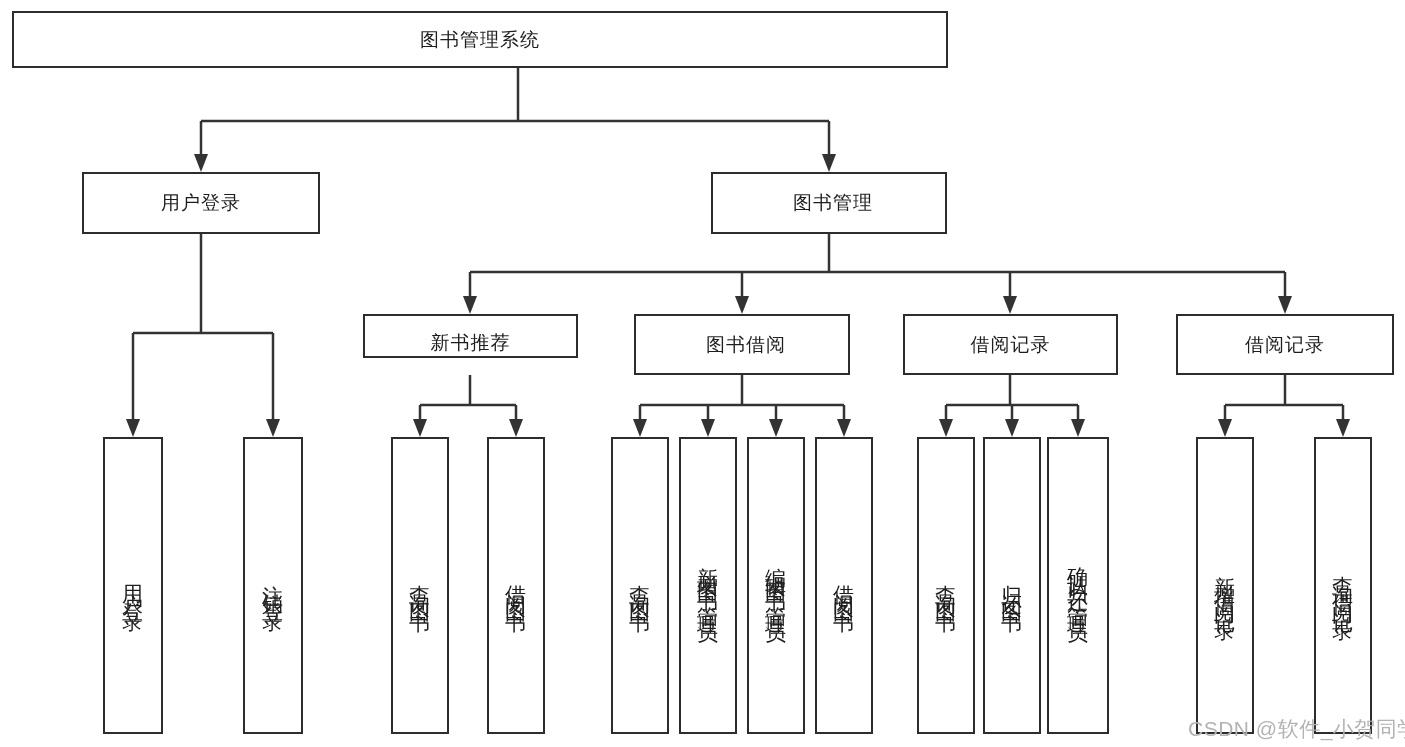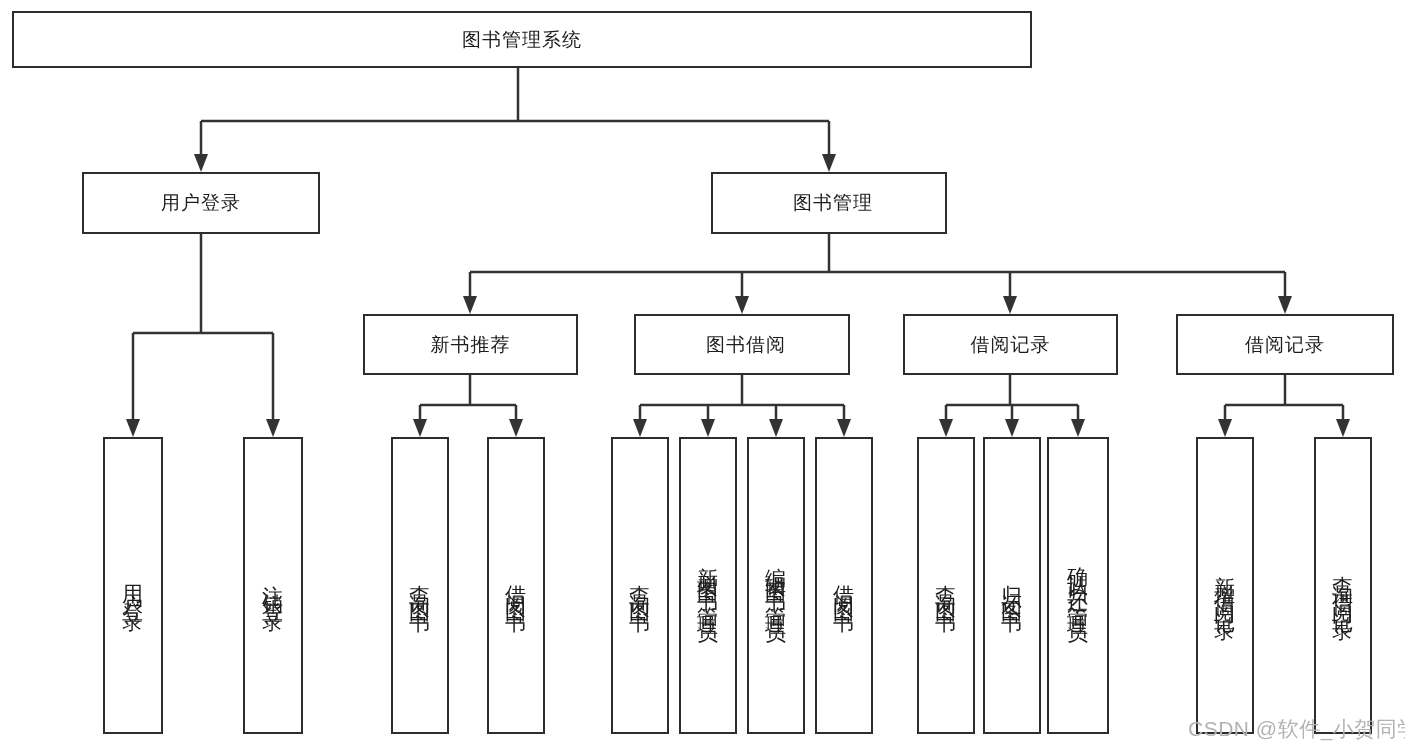--- a/index.html
+++ b/index.html
@@ -136,32 +136,32 @@
     <polygon points="1071,419 1085,419 1078,437"></polygon>
 
     <path d="M1285,375 V405"></path>
     <path d="M1225,405 H1343"></path>
     <path d="M1225,405 V421"></path>
     <polygon points="1218,419 1232,419 1225,437"></polygon>
     <path d="M1343,405 V421"></path>
     <polygon points="1336,419 1350,419 1343,437"></polygon>
   </svg>
 
-  <div class="hnode" style="left:12px; top:11px; width:1020px; height:57px;">
+  <div class="hnode" style="left:12px; top:11px; width:936px; height:57px;">
     <span>图书管理系统</span>
   </div>
 
   <div class="hnode" style="left:82px; top:172px; width:238px; height:62px;">
     <span>用户登录</span>
   </div>
   <div class="hnode" style="left:711px; top:172px; width:236px; height:62px;padding-left:8px;">
     <span>图书管理</span>
   </div>
 
-  <div class="hnode" style="left:363px; top:314px; width:215px; height:61px;">
+  <div class="hnode" style="left:363px; top:314px; width:215px; height:44px;align-items:flex-end;">
     <span>新书推荐</span>
   </div>
   <div class="hnode" style="left:634px; top:314px; width:216px; height:61px;padding-left:8px;">
     <span>图书借阅</span>
   </div>
   <div class="hnode" style="left:903px; top:314px; width:215px; height:61px;">
     <span>借阅记录</span>
   </div>
   <div class="hnode" style="left:1176px; top:314px; width:218px; height:61px;">
     <span>借阅记录</span>

